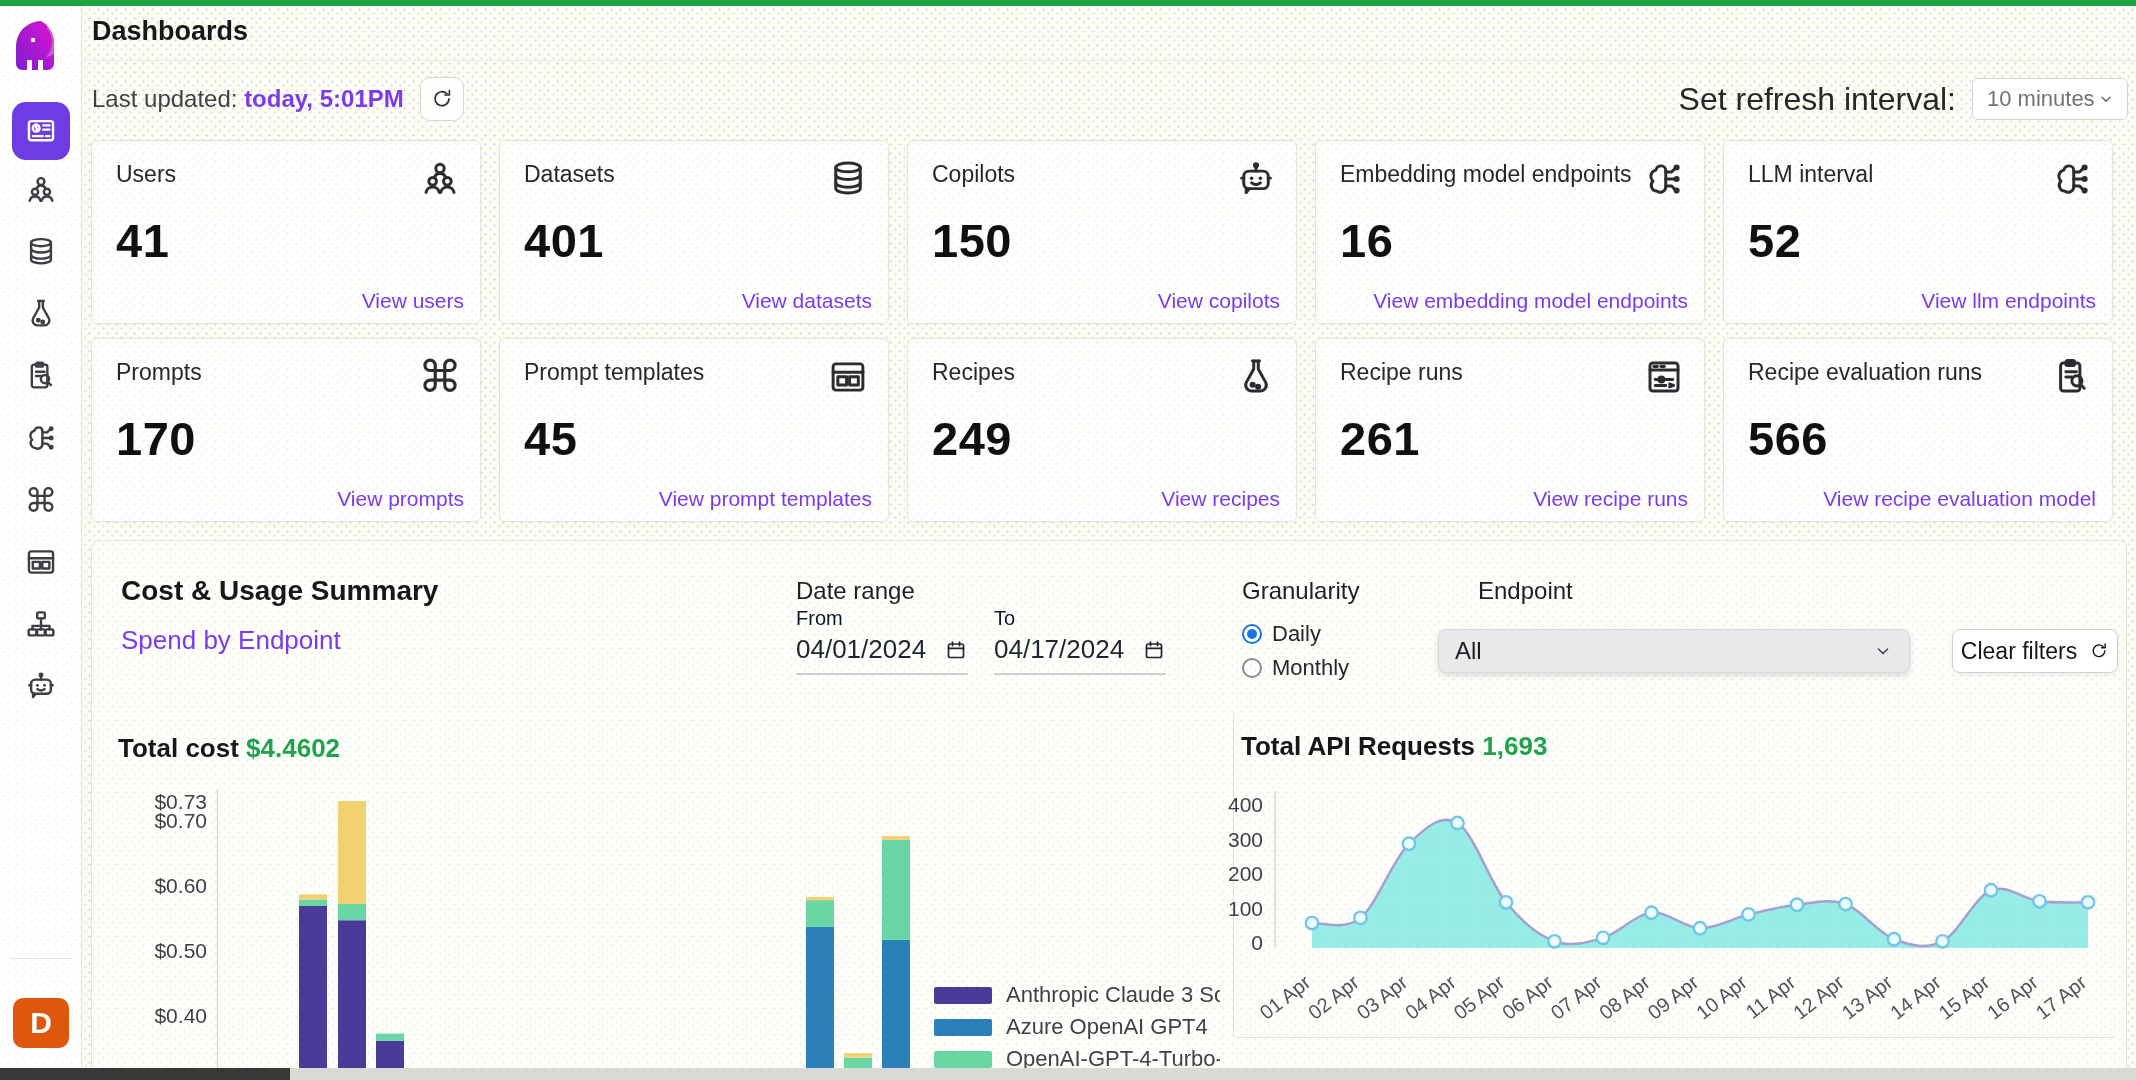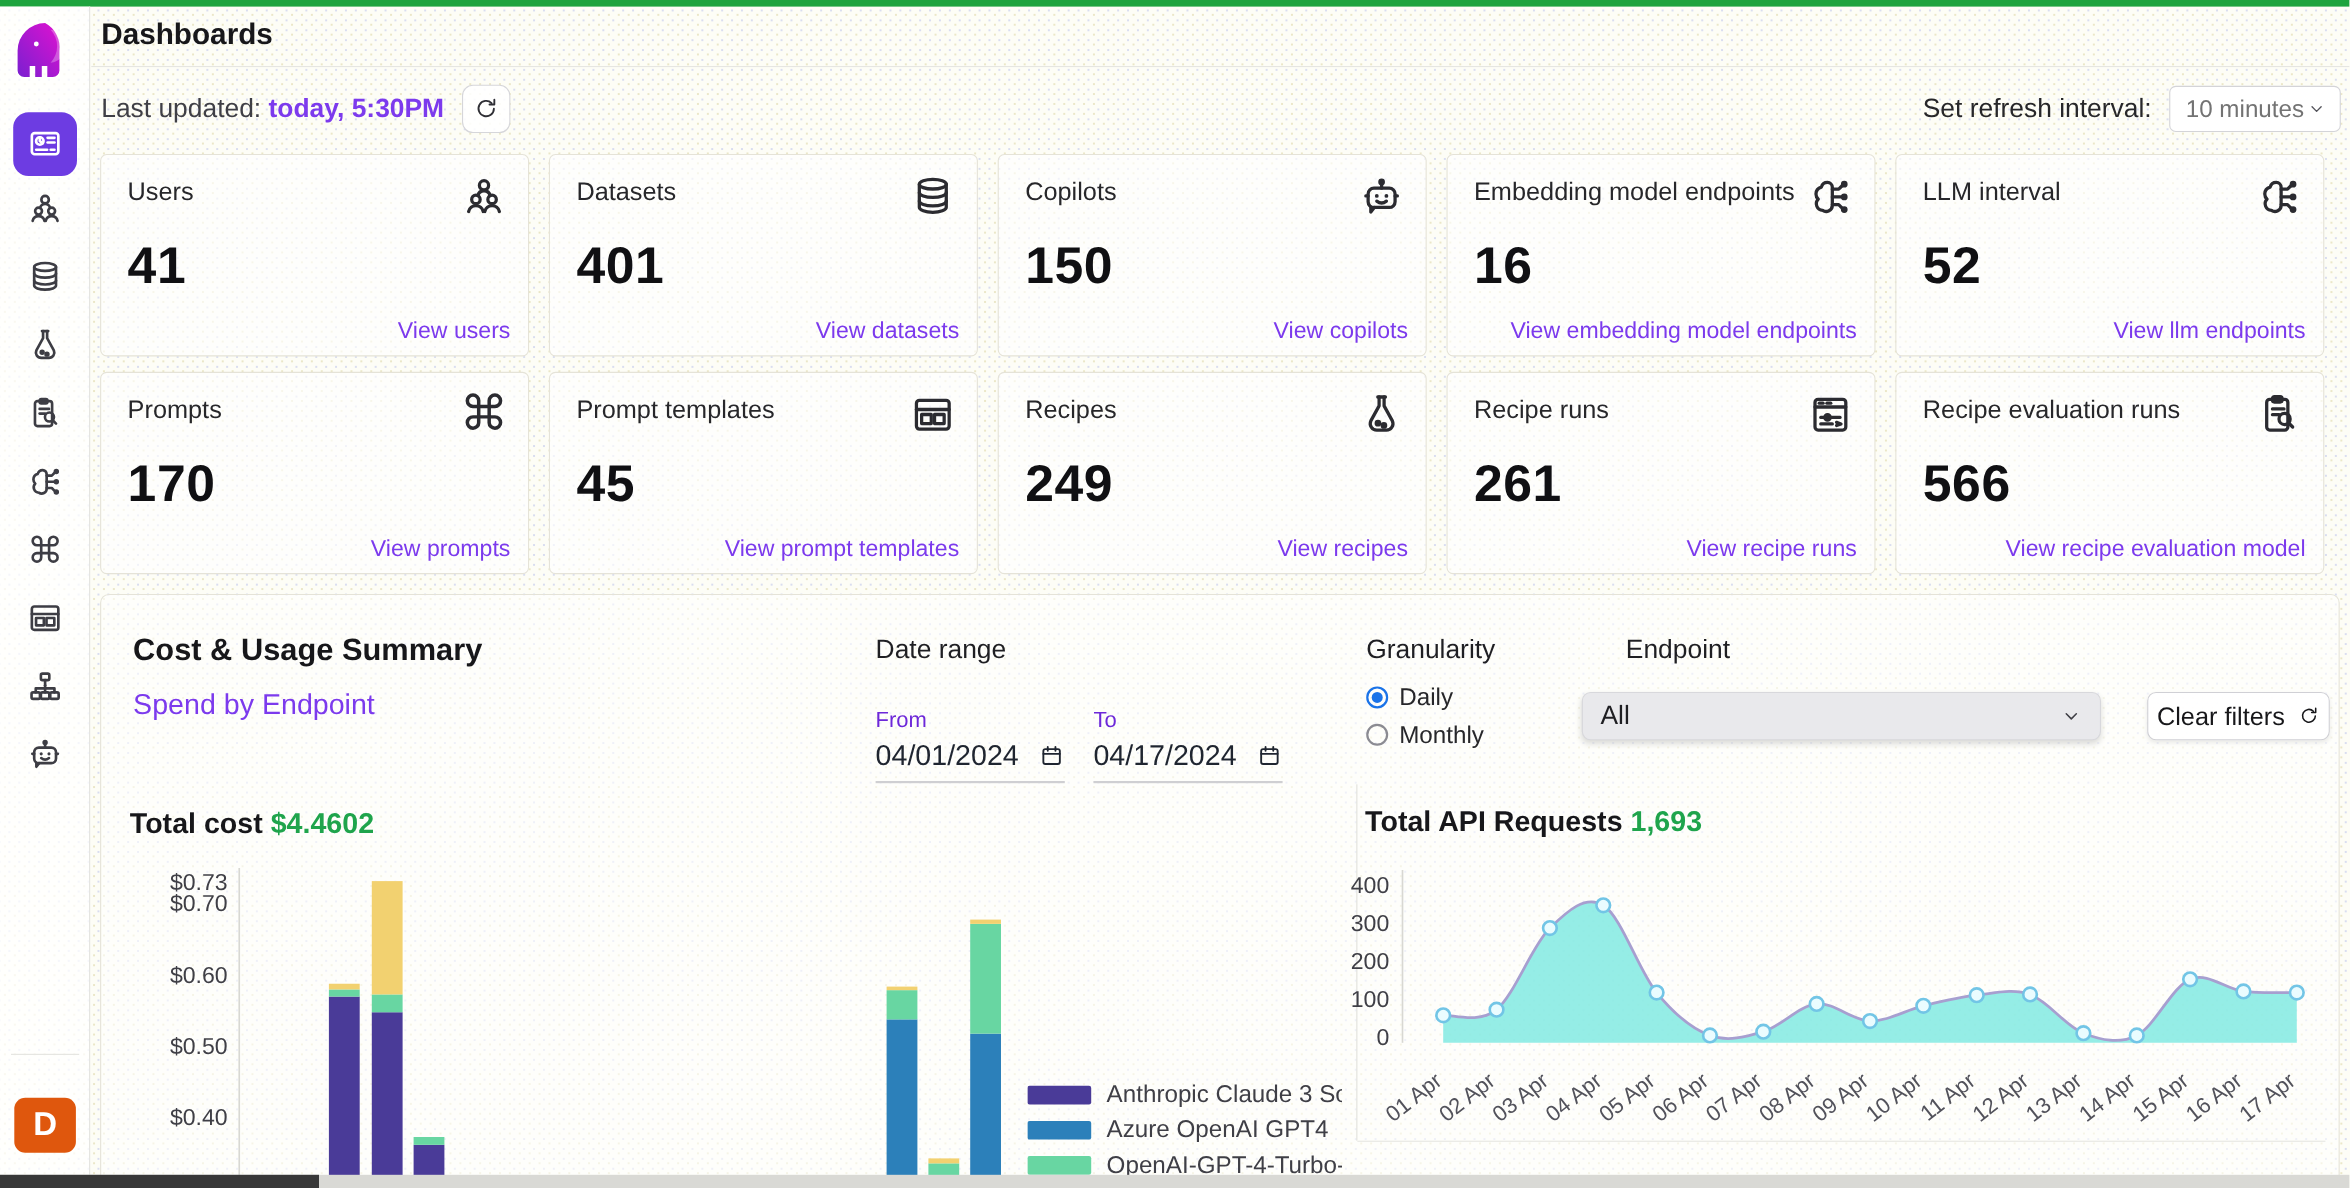--- a/index.html
+++ b/index.html
@@ -24,42 +24,42 @@
   .sidebar-divider{position:absolute;left:10px;width:62px;top:952px;height:1px;background:#e4e4df;}
   .avatar{position:absolute;left:13px;top:992px;width:56px;height:50px;border-radius:10px;color:#fff;font-weight:700;font-size:30px;display:flex;align-items:center;justify-content:center;cursor:pointer;}
   
   .header-title{position:absolute;left:92px;top:16px;font-size:27px;font-weight:700;color:#17171a;}
   .header-divider{position:absolute;left:83px;right:0;top:60px;height:1px;background:#e6e6e2;}
   .lastupdated{position:absolute;left:92px;top:76px;height:46px;display:flex;align-items:center;gap:16px;font-size:24px;color:#3f3f46;}
   .lastupdated b{color:#7c3aed;font-weight:700;}
   .icon-btn{width:44px;height:44px;border:1px solid #d6d6da;border-radius:10px;background:rgba(255,255,255,.85);display:flex;align-items:center;justify-content:center;color:#2f2f35;cursor:pointer;box-sizing:border-box;}
   .icon-btn svg{width:24px;height:24px;}
   .interval-wrap{position:absolute;right:8px;top:76px;height:46px;display:flex;align-items:center;gap:16px;}
-  .interval-label{font-size:24px;color:#27272a;margin-left:34px;}
+  .interval-label{font-size:32px;color:#27272a;margin-left:34px;}
   .select-sm{width:156px;height:42px;border:1px solid #d4d4d8;border-radius:6px;background:#fff;font-size:22px;color:#737373;display:flex;align-items:center;justify-content:space-between;padding:0 12px 0 14px;box-sizing:border-box;cursor:pointer;}
   .select-sm svg{width:18px;height:18px;color:#55555c;}
   
   .cards-row{position:absolute;left:91px;width:2040px;display:flex;gap:18px;}
   .stat-card{width:390px;height:184px;background:rgba(255,255,255,.62);border:1px solid #e5e3d8;border-radius:6px;box-sizing:border-box;position:relative;padding:20px 24px;}
   .stat-title{font-size:23px;color:#27272a;max-width:305px;line-height:1.15;}
   .stat-icon{position:absolute;top:16px;right:18px;width:44px;height:44px;color:#2b2b30;display:flex;align-items:center;justify-content:center;}
   .stat-icon svg{width:42px;height:42px;}
   .stat-icon .cmd-glyph{font-size:44px;}
   .stat-value{position:absolute;left:24px;top:72px;font-size:47px;font-weight:800;color:#101013;letter-spacing:.5px;}
   .stat-link{position:absolute;right:16px;bottom:10px;font-size:21px;color:#7c3aed;cursor:pointer;}
   
   .panel{position:absolute;left:91px;top:540px;width:2036px;height:560px;background:rgba(255,255,255,.55);border:1px solid #e5e3d8;border-radius:8px;box-sizing:border-box;}
   .panel-title{position:absolute;left:29px;top:34px;font-size:28px;font-weight:700;color:#17171a;}
   .panel-subtab{position:absolute;left:29px;top:84px;font-size:26px;color:#7c3aed;cursor:pointer;}
   .f-label{font-size:24px;color:#1f1f23;}
   .date-label{position:absolute;left:704px;top:36px;}
   .gran-label{position:absolute;left:1150px;top:36px;}
   .endp-label{position:absolute;left:1346px;top:36px;margin-left:40px;}
   .date-group{position:absolute;top:66px;width:172px;border-bottom:2px solid #cfcfd2;padding-bottom:8px;cursor:text;}
-  .date-group .sub{font-size:20px;color:#6d28d9;margin-bottom:4px;margin-top:37px;}
+  .date-group .sub{font-size:20px;color:#0f172a;margin-bottom:4px;}
   .date-val{display:flex;align-items:center;justify-content:space-between;font-size:26px;color:#1f2530;}
   .date-val svg{width:24px;height:24px;color:#1f2530;}
   .radio-row{position:absolute;left:1150px;display:flex;align-items:center;gap:10px;font-size:22px;color:#27272a;cursor:pointer;}
   .radio{width:20px;height:20px;border-radius:50%;box-sizing:border-box;display:flex;align-items:center;justify-content:center;}
   .radio.on{border:2px solid #1a73e8;}
   .radio.on i{width:10px;height:10px;border-radius:50%;background:#1a73e8;}
   .radio.off{border:2px solid #8b8b92;}
   .endp-select{position:absolute;left:1346px;top:88px;width:472px;height:44px;background:#e9e9ec;border:1px solid #d8d8dc;border-radius:8px;box-shadow:0 3px 6px rgba(0,0,0,.14);display:flex;align-items:center;justify-content:space-between;padding:0 16px;box-sizing:border-box;font-size:24px;color:#1f1f23;cursor:pointer;}
   .endp-select svg{width:20px;height:20px;color:#3f3f46;}
   .clear-btn{position:absolute;left:1860px;top:88px;width:166px;height:44px;background:rgba(255,255,255,.9);border:1px solid #d0d0d5;border-radius:8px;box-shadow:0 2px 4px rgba(0,0,0,.08);display:flex;align-items:center;justify-content:center;gap:12px;font-size:23px;color:#17171a;cursor:pointer;box-sizing:border-box;}
@@ -217,21 +217,21 @@
     </div>
   <div class="sidebar-divider"></div>
   <div class="avatar" style="background: rgb(223, 87, 13);">D</div>
 </div>
 
 <div class="header-title">Dashboards</div>
 <div class="header-divider"></div>
 
 <div class="lastupdated">
   <span><span>Last updated:</span>
-  <b>today, 5:30PM</b></span>
+  <b>today, 5:01PM</b></span>
   <span class="icon-btn">
     <span class="js-icon" style="display: flex;">
         <svg viewBox="0 0 24 24" fill="none" stroke="currentColor" stroke-width="1.7" stroke-linecap="round" stroke-linejoin="round">
           <path d="M19 11.8 a7 7 0 1 1 -2.1 -5.1"></path>
           <path d="M19.4 3.6 v4.4 h-4.4"></path>
         </svg>
       </span>
   </span>
 </div>
 

